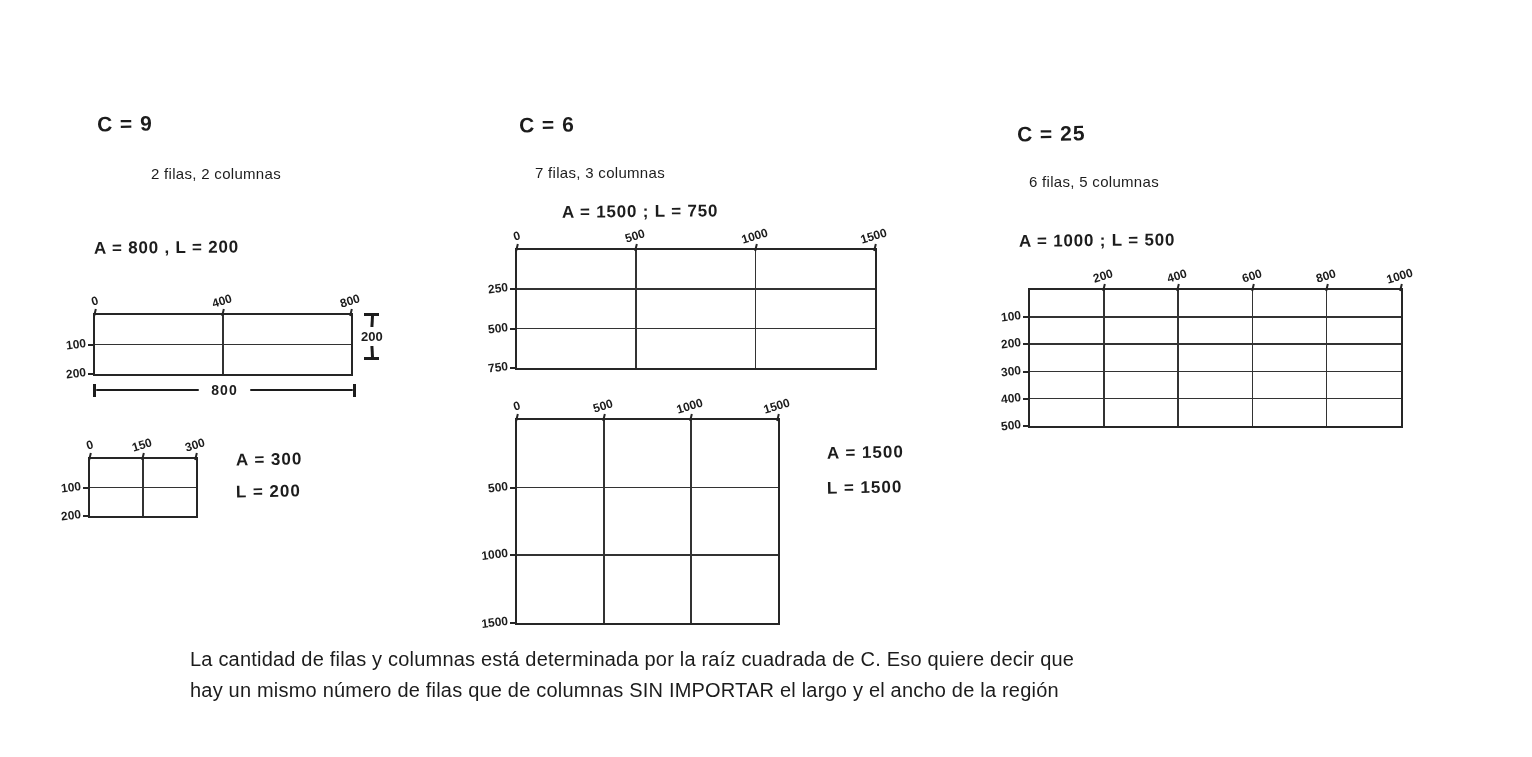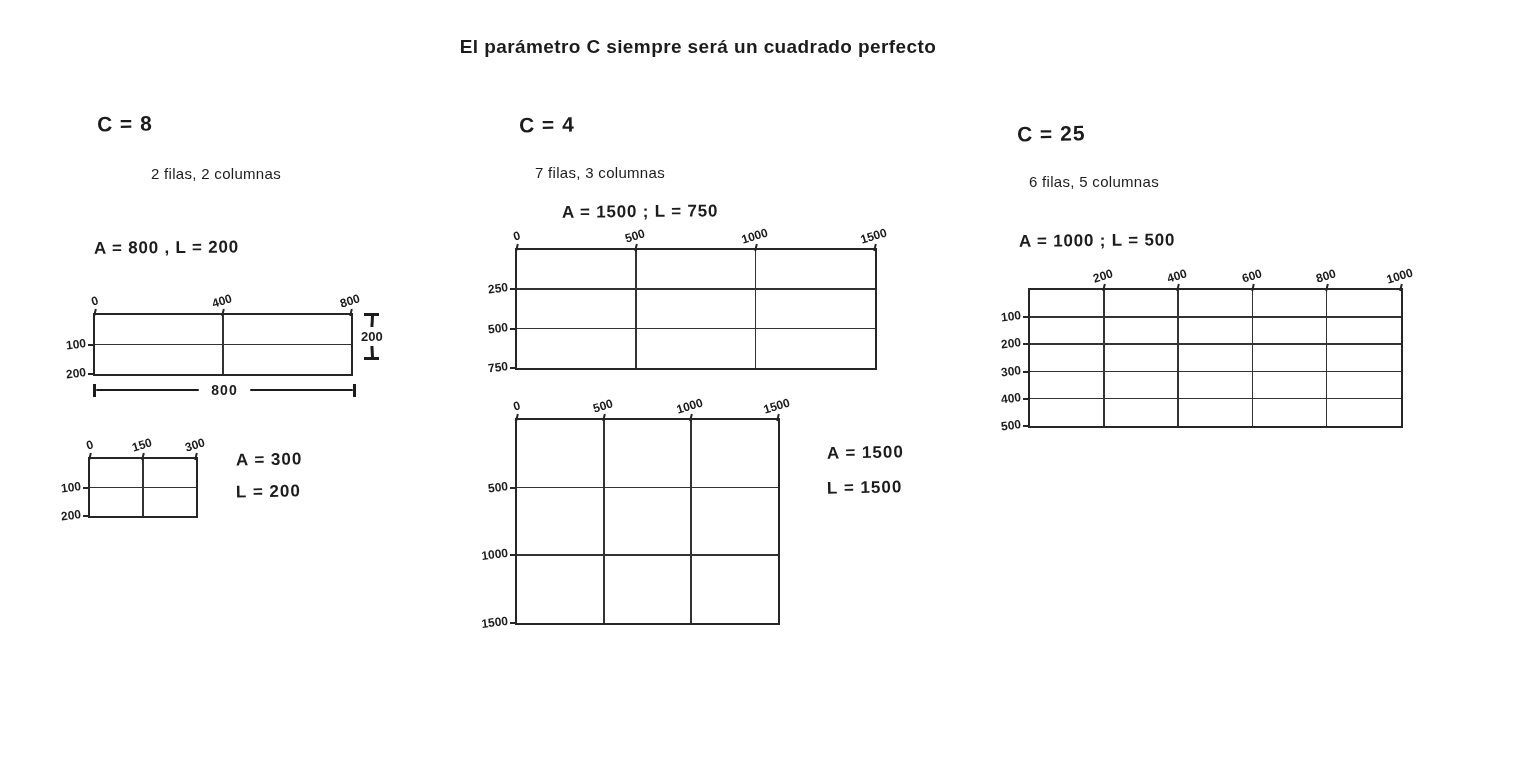--- a/index.html
+++ b/index.html
@@ -46,23 +46,22 @@
   .hdim .hdim-label { font-size:14px; font-weight:700; padding:0 12px; letter-spacing:1px; }
 
   .annot { position:absolute; font-size:17px; font-weight:700; letter-spacing:1px; transform:rotate(-1deg); }
   .footer { position:absolute; left:190px; top:644px; width:1140px; font-size:20px; line-height:1.55; letter-spacing:0.2px; }
 </style>
 </head>
 <body>
 
 <div class="canvas">
 
-  <div class="title">El parámetro C siempre será un cuadrado perfecto</div>
 
-  <div class="c-label" style="left:97px; top:112px;">C = 8</div>
+  <div class="c-label" style="left:97px; top:112px;">C = 9</div>
   <div class="filas-label" style="left:134px; top:165px;margin-left:17px;">2 filas, 2 columnas</div>
   <div class="params-label" style="left:94px; top:238px;">A = 800 ,   L = 200</div>
 
   <div class="grid" style="left:93px; top:313px; width:260px; height:63px;">
       <div class="vline" style="left: calc(50% - 1px);"></div>
       <div class="hline" style="top: calc(50% - 1px);"></div>
       <div class="tickmark-top" style="left: 0%;"></div>
       <div class="tick-top" style="left: 0%;">0</div>
       <div class="tickmark-top" style="left: 50%;"></div>
       <div class="tick-top" style="left: 50%;">400</div>
@@ -98,21 +97,21 @@
       <div class="tickmark-top" style="left: 100%;"></div>
       <div class="tick-top" style="left: 100%;">300</div>
       <div class="tickmark-left" style="top: 50%;"></div>
       <div class="tick-left" style="top: 50%;">100</div>
       <div class="tickmark-left" style="top: 100%;"></div>
       <div class="tick-left" style="top: 100%;">200</div>
     </div>
   <div class="annot" style="left:236px; top:450px;">A = 300</div>
   <div class="annot" style="left:236px; top:482px;">L = 200</div>
 
-  <div class="c-label" style="left:519px; top:113px;">C = 4</div>
+  <div class="c-label" style="left:519px; top:113px;">C = 6</div>
   <div class="filas-label" style="left:535px; top:164px;">7 filas, 3 columnas</div>
   <div class="params-label" style="left:562px; top:202px;">A = 1500 ;   L = 750</div>
 
   <div class="grid" style="left:515px; top:248px; width:362px; height:122px;">
       <div class="vline" style="left: calc(33.3333% - 1px);"></div>
       <div class="vline" style="left: calc(66.6667% - 1px);"></div>
       <div class="hline" style="top: calc(33.3333% - 1px);"></div>
       <div class="hline" style="top: calc(66.6667% - 1px);"></div>
       <div class="tickmark-top" style="left: 0%;"></div>
       <div class="tick-top" style="left: 0%;">0</div>
@@ -182,15 +181,17 @@
       <div class="tick-left" style="top: 40%;">200</div>
       <div class="tickmark-left" style="top: 60%;"></div>
       <div class="tick-left" style="top: 60%;">300</div>
       <div class="tickmark-left" style="top: 80%;"></div>
       <div class="tick-left" style="top: 80%;">400</div>
       <div class="tickmark-left" style="top: 100%;"></div>
       <div class="tick-left" style="top: 100%;">500</div>
     </div>
 
   <div class="footer">
+    <div>La cantidad de filas y columnas está determinada por la raíz cuadrada de C. Eso quiere decir que</div>
+    <div>hay un mismo número de filas que de columnas SIN IMPORTAR el largo y el ancho de la región</div>
   </div>
 
 </div>
 
 </body></html>

